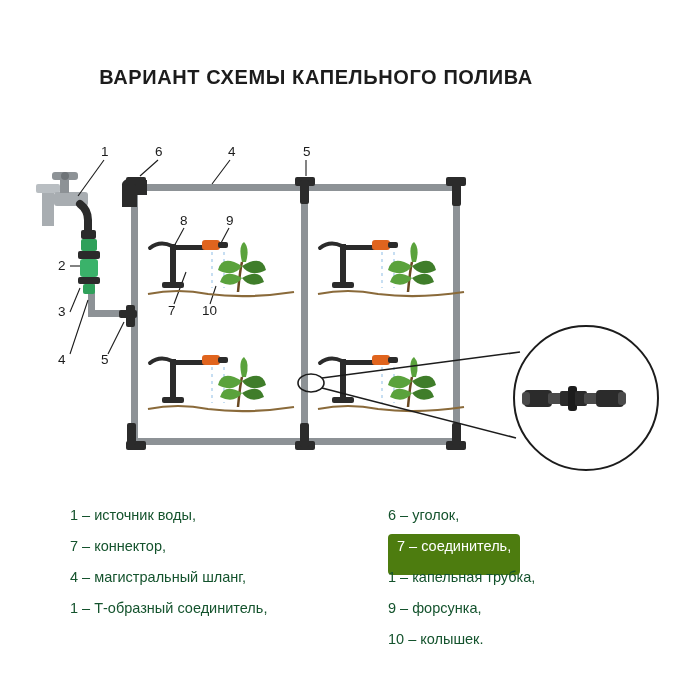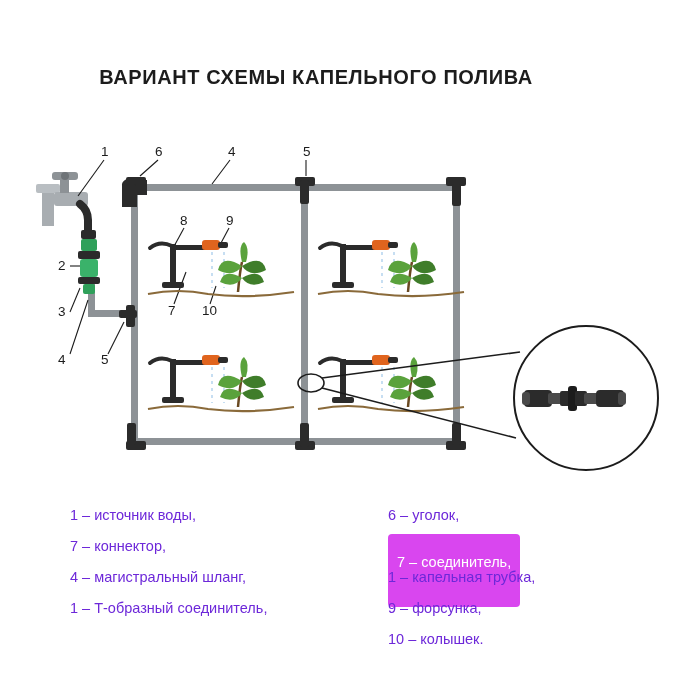--- a/index.html
+++ b/index.html
@@ -47,31 +47,31 @@
   }
   .legend-col {
     position: absolute;
     top: 0;
     width: 290px;
   }
   .legend-col.left { left: 0; }
   .legend-col.right { left: 318px; }
   .legend-item {
     font-size: 14.5px;
-    color: #6d28d9;
+    color: #14532d;
     height: 31px;
     line-height: 31px;
     white-space: nowrap;
   }
   .legend-item.highlight {
     display: inline-block;
-    background: #d946ef;
+    background: #4d7c0f;
     color: #ffffff;
     border-radius: 4px;
-    padding: 16px 9px;
+    padding: 0 9px;
     height: 41px;
     line-height: 25px;
     margin-top: 3px;
   }
   .legend-item-wrap { height: 31px; }
   .num-label {
     font-size: 13.5px;
     fill: #1c1c1c;
   }
 </style>

